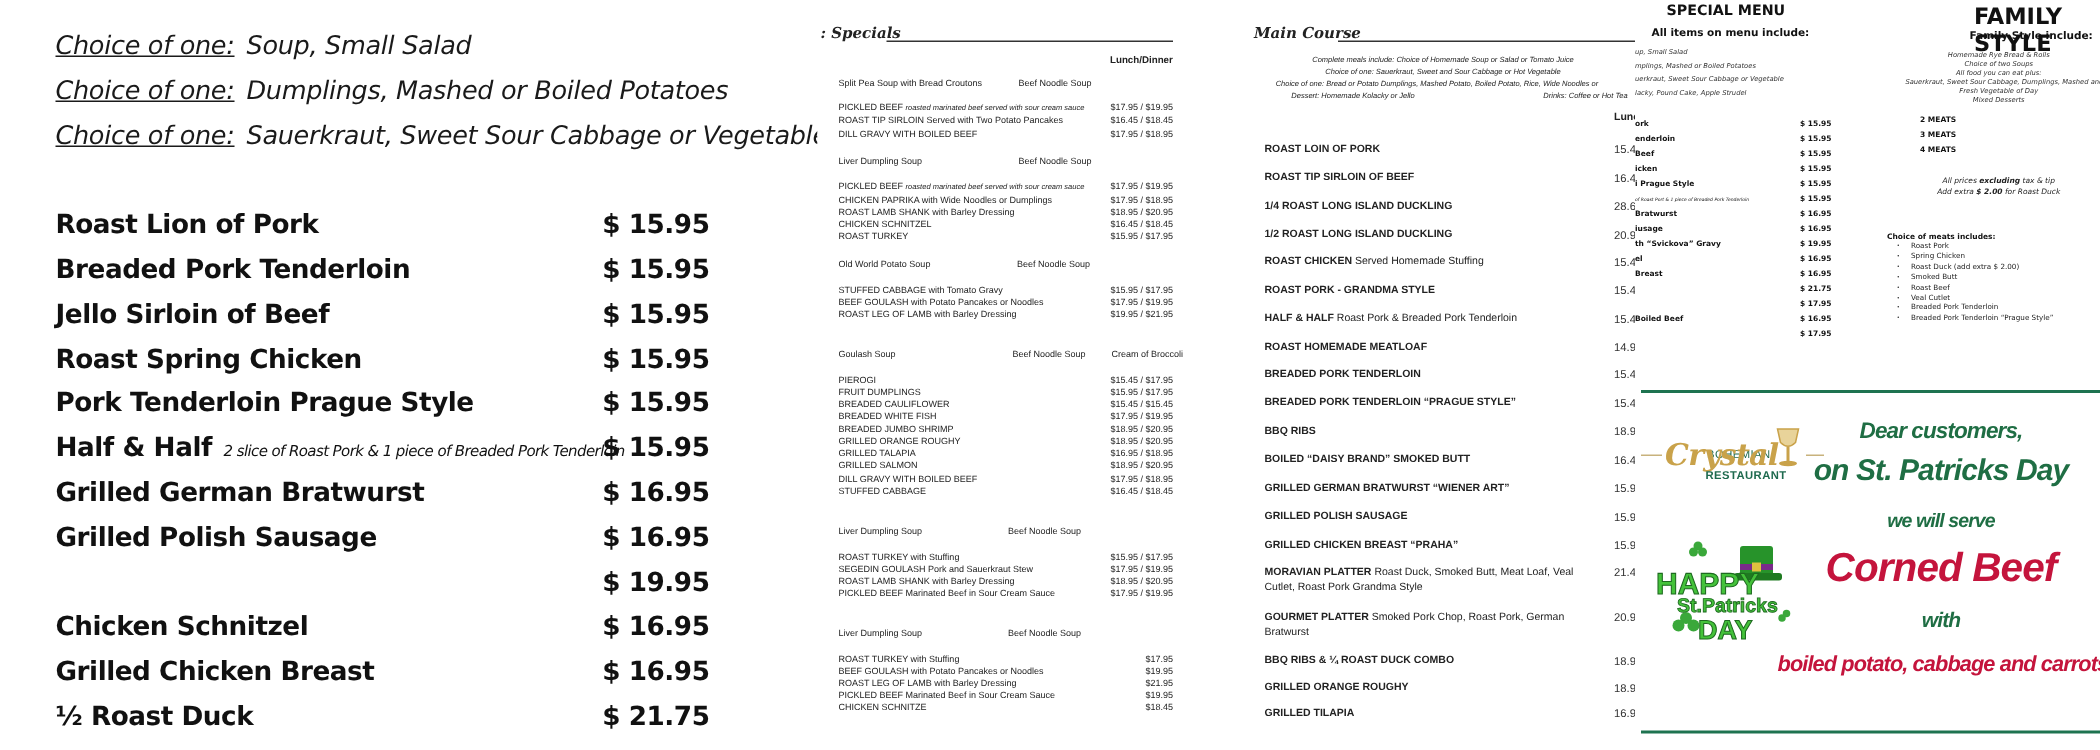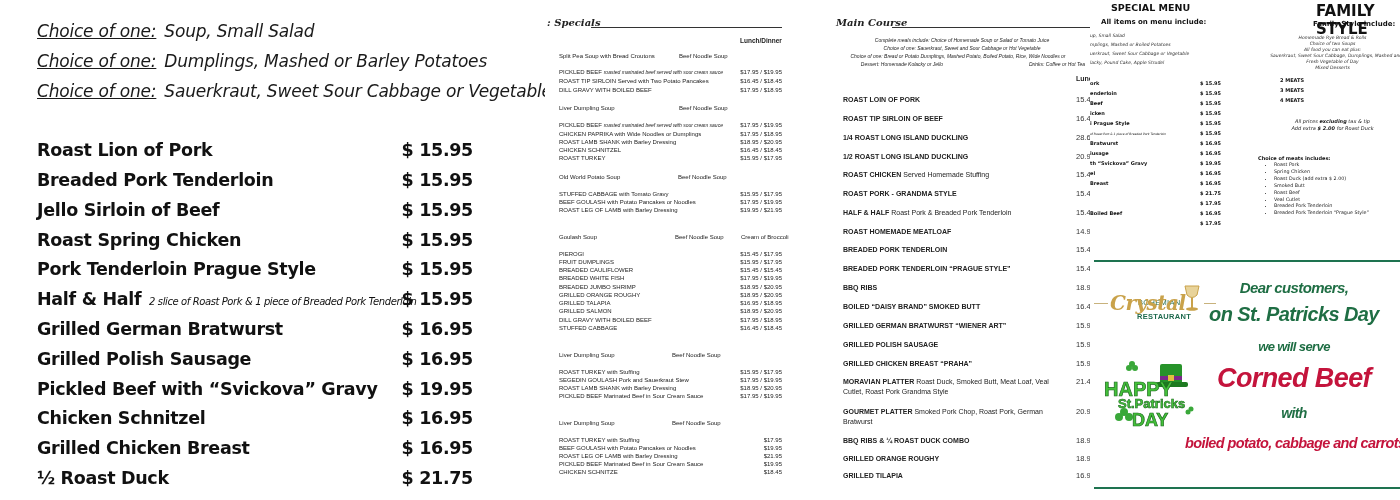--- a/index.html
+++ b/index.html
@@ -68,32 +68,32 @@
   #p6 .happy { position: absolute; left: 12px; top: 105px; }
   #p6 .msg { position: absolute; left: 95px; width: 218px; text-align: center; font-family: "Liberation Sans", sans-serif; font-weight: bold; font-style: italic; white-space: nowrap; letter-spacing: -0.6px; }
   #p6 .green { color: #1f6e44; }
   #p6 .red { color: #c4143c; }
 </style>
 </head>
 <body>
 
 <section id="p1">
   <div class="choice" style="top:21px"><span class="lbl">Choice of one:</span><span>Soup, Small Salad</span></div>
-  <div class="choice" style="top:51px"><span class="lbl">Choice of one:</span><span>Dumplings, Mashed or Barley Potatoes</span></div>
+  <div class="choice" style="top:51px"><span class="lbl">Choice of one:</span><span>Dumplings, Mashed or Boiled Potatoes</span></div>
   <div class="choice" style="top:81px"><span class="lbl">Choice of one:</span><span>Sauerkraut, Sweet Sour Cabbage or Vegetable</span></div>
 
   <div class="dish" style="top:140px"><span>Roast Lion of Pork</span><span class="price">$ 15.95</span></div>
   <div class="dish" style="top:170px"><span>Breaded Pork Tenderloin</span><span class="price">$ 15.95</span></div>
   <div class="dish" style="top:200px"><span>Jello Sirloin of Beef</span><span class="price">$ 15.95</span></div>
   <div class="dish" style="top:230px"><span>Roast Spring Chicken</span><span class="price">$ 15.95</span></div>
   <div class="dish" style="top:259px"><span>Pork Tenderloin Prague Style</span><span class="price">$ 15.95</span></div>
   <div class="dish" style="top:289px"><span>Half &amp; Half</span> <span class="desc">2 slice of Roast Pork &amp; 1 piece of Breaded Pork Tenderloin</span><span class="price">$ 15.95</span></div>
   <div class="dish" style="top:319px"><span>Grilled German Bratwurst</span><span class="price">$ 16.95</span></div>
   <div class="dish" style="top:349px"><span>Grilled Polish Sausage</span><span class="price">$ 16.95</span></div>
-  <div class="dish" style="top:379px"><span>Pickled Beef with “Svickova” Gravy</span><span class="price">$ 19.95</span></div>
+  <div class="dish" style="top:379px"><span class="price">$ 19.95</span></div>
   <div class="dish" style="top:408px"><span>Chicken Schnitzel</span><span class="price">$ 16.95</span></div>
   <div class="dish" style="top:438px"><span>Grilled Chicken Breast</span><span class="price">$ 16.95</span></div>
   <div class="dish" style="top:468px"><span>½ Roast Duck</span><span class="price">$ 21.75</span></div>
 </section>
 
 <section id="p2">
   <div class="title">: Specials</div>
   <div class="title-line"></div>
   <div class="ld">Lunch/Dinner</div>
 

